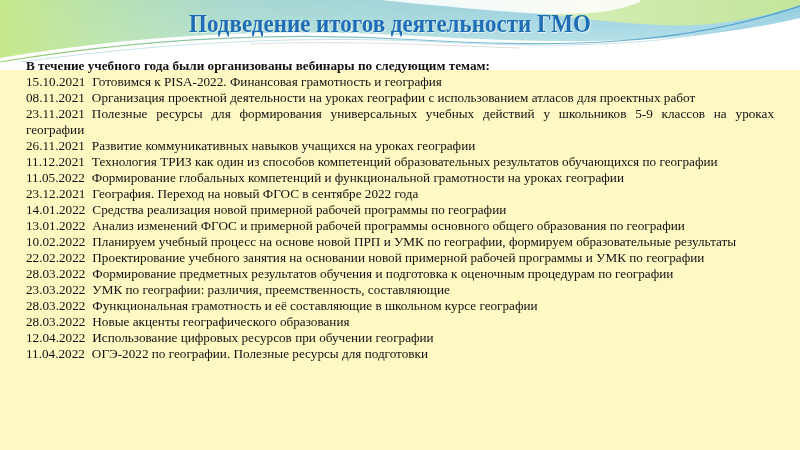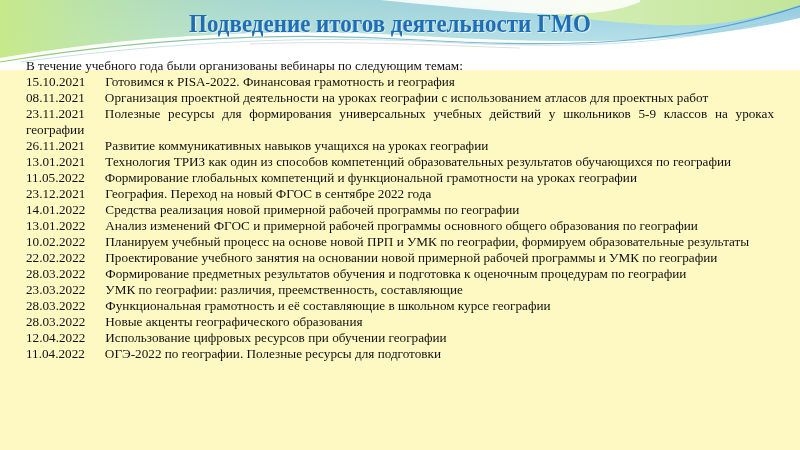--- a/index.html
+++ b/index.html
@@ -46,36 +46,36 @@
       left: 26px;
       top: 58px;
       width: 748px;
       font-family: "Liberation Serif", "DejaVu Serif", serif;
       font-size: 13.2px;
       line-height: 16px;
       color: #111111;
       z-index: 2;
     }
     .intro {
-      font-weight: normal;
+      font-weight: bold;
       white-space: nowrap;
     }
     .entry {
       display: block;
     }
     .entry.single {
       white-space: nowrap;
     }
     .entry.justify {
       text-align: justify;
       text-align-last: left;
       word-spacing: 1px;
     }
     .entry .date {
-      margin-right: 20px;
+      margin-right: 7px;
     }
   </style>
 </head>
 <body>
 
 <div class="slide">
 
   <svg class="bg-decor" viewBox="0 0 800 70" preserveAspectRatio="none" xmlns="http://www.w3.org/2000/svg">
     <defs>
       <linearGradient id="skyGrad" x1="0" y1="0" x2="0" y2="1">
@@ -115,21 +115,21 @@
 
   <div class="title">Подведение итогов деятельности ГМО</div>
 
   <div class="content">
     <div class="intro">В течение учебного года были организованы вебинары по следующим темам:</div>
 
     <div class="entry single"><span class="date">15.10.2021</span><span>Готовимся к PISA-2022. Финансовая грамотность и география</span></div>
     <div class="entry single"><span class="date">08.11.2021</span><span>Организация проектной деятельности на уроках географии с использованием атласов для проектных работ</span></div>
     <div class="entry justify"><span class="date">23.11.2021</span><span>Полезные ресурсы для формирования универсальных учебных действий у школьников 5-9 классов на уроках географии</span></div>
     <div class="entry single"><span class="date">26.11.2021</span><span>Развитие коммуникативных навыков учащихся на уроках географии</span></div>
-    <div class="entry single"><span class="date">13.01.2021</span><span>Технология ТРИЗ как один из способов компетенций образовательных результатов обучающихся по географии</span></div>
+    <div class="entry single"><span class="date">11.12.2021</span><span>Технология ТРИЗ как один из способов компетенций образовательных результатов обучающихся по географии</span></div>
     <div class="entry single"><span class="date">11.05.2022</span><span>Формирование глобальных компетенций и функциональной грамотности на уроках географии</span></div>
     <div class="entry single"><span class="date">23.12.2021</span><span>География. Переход на новый ФГОС в сентябре 2022 года</span></div>
     <div class="entry single"><span class="date">14.01.2022</span><span>Средства реализация новой примерной рабочей программы по географии</span></div>
     <div class="entry single"><span class="date">13.01.2022</span><span>Анализ изменений ФГОС и примерной рабочей программы основного общего образования по географии</span></div>
     <div class="entry single"><span class="date">10.02.2022</span><span>Планируем учебный процесс на основе новой ПРП и УМК по географии, формируем образовательные результаты</span></div>
     <div class="entry single"><span class="date">22.02.2022</span><span>Проектирование учебного занятия на основании новой примерной рабочей программы и УМК по географии</span></div>
     <div class="entry single"><span class="date">28.03.2022</span><span>Формирование предметных результатов обучения и подготовка к оценочным процедурам по географии</span></div>
     <div class="entry single"><span class="date">23.03.2022</span><span>УМК по географии: различия, преемственность, составляющие</span></div>
     <div class="entry single"><span class="date">28.03.2022</span><span>Функциональная грамотность и её составляющие в школьном курсе географии</span></div>
     <div class="entry single"><span class="date">28.03.2022</span><span>Новые акценты географического образования</span></div>

